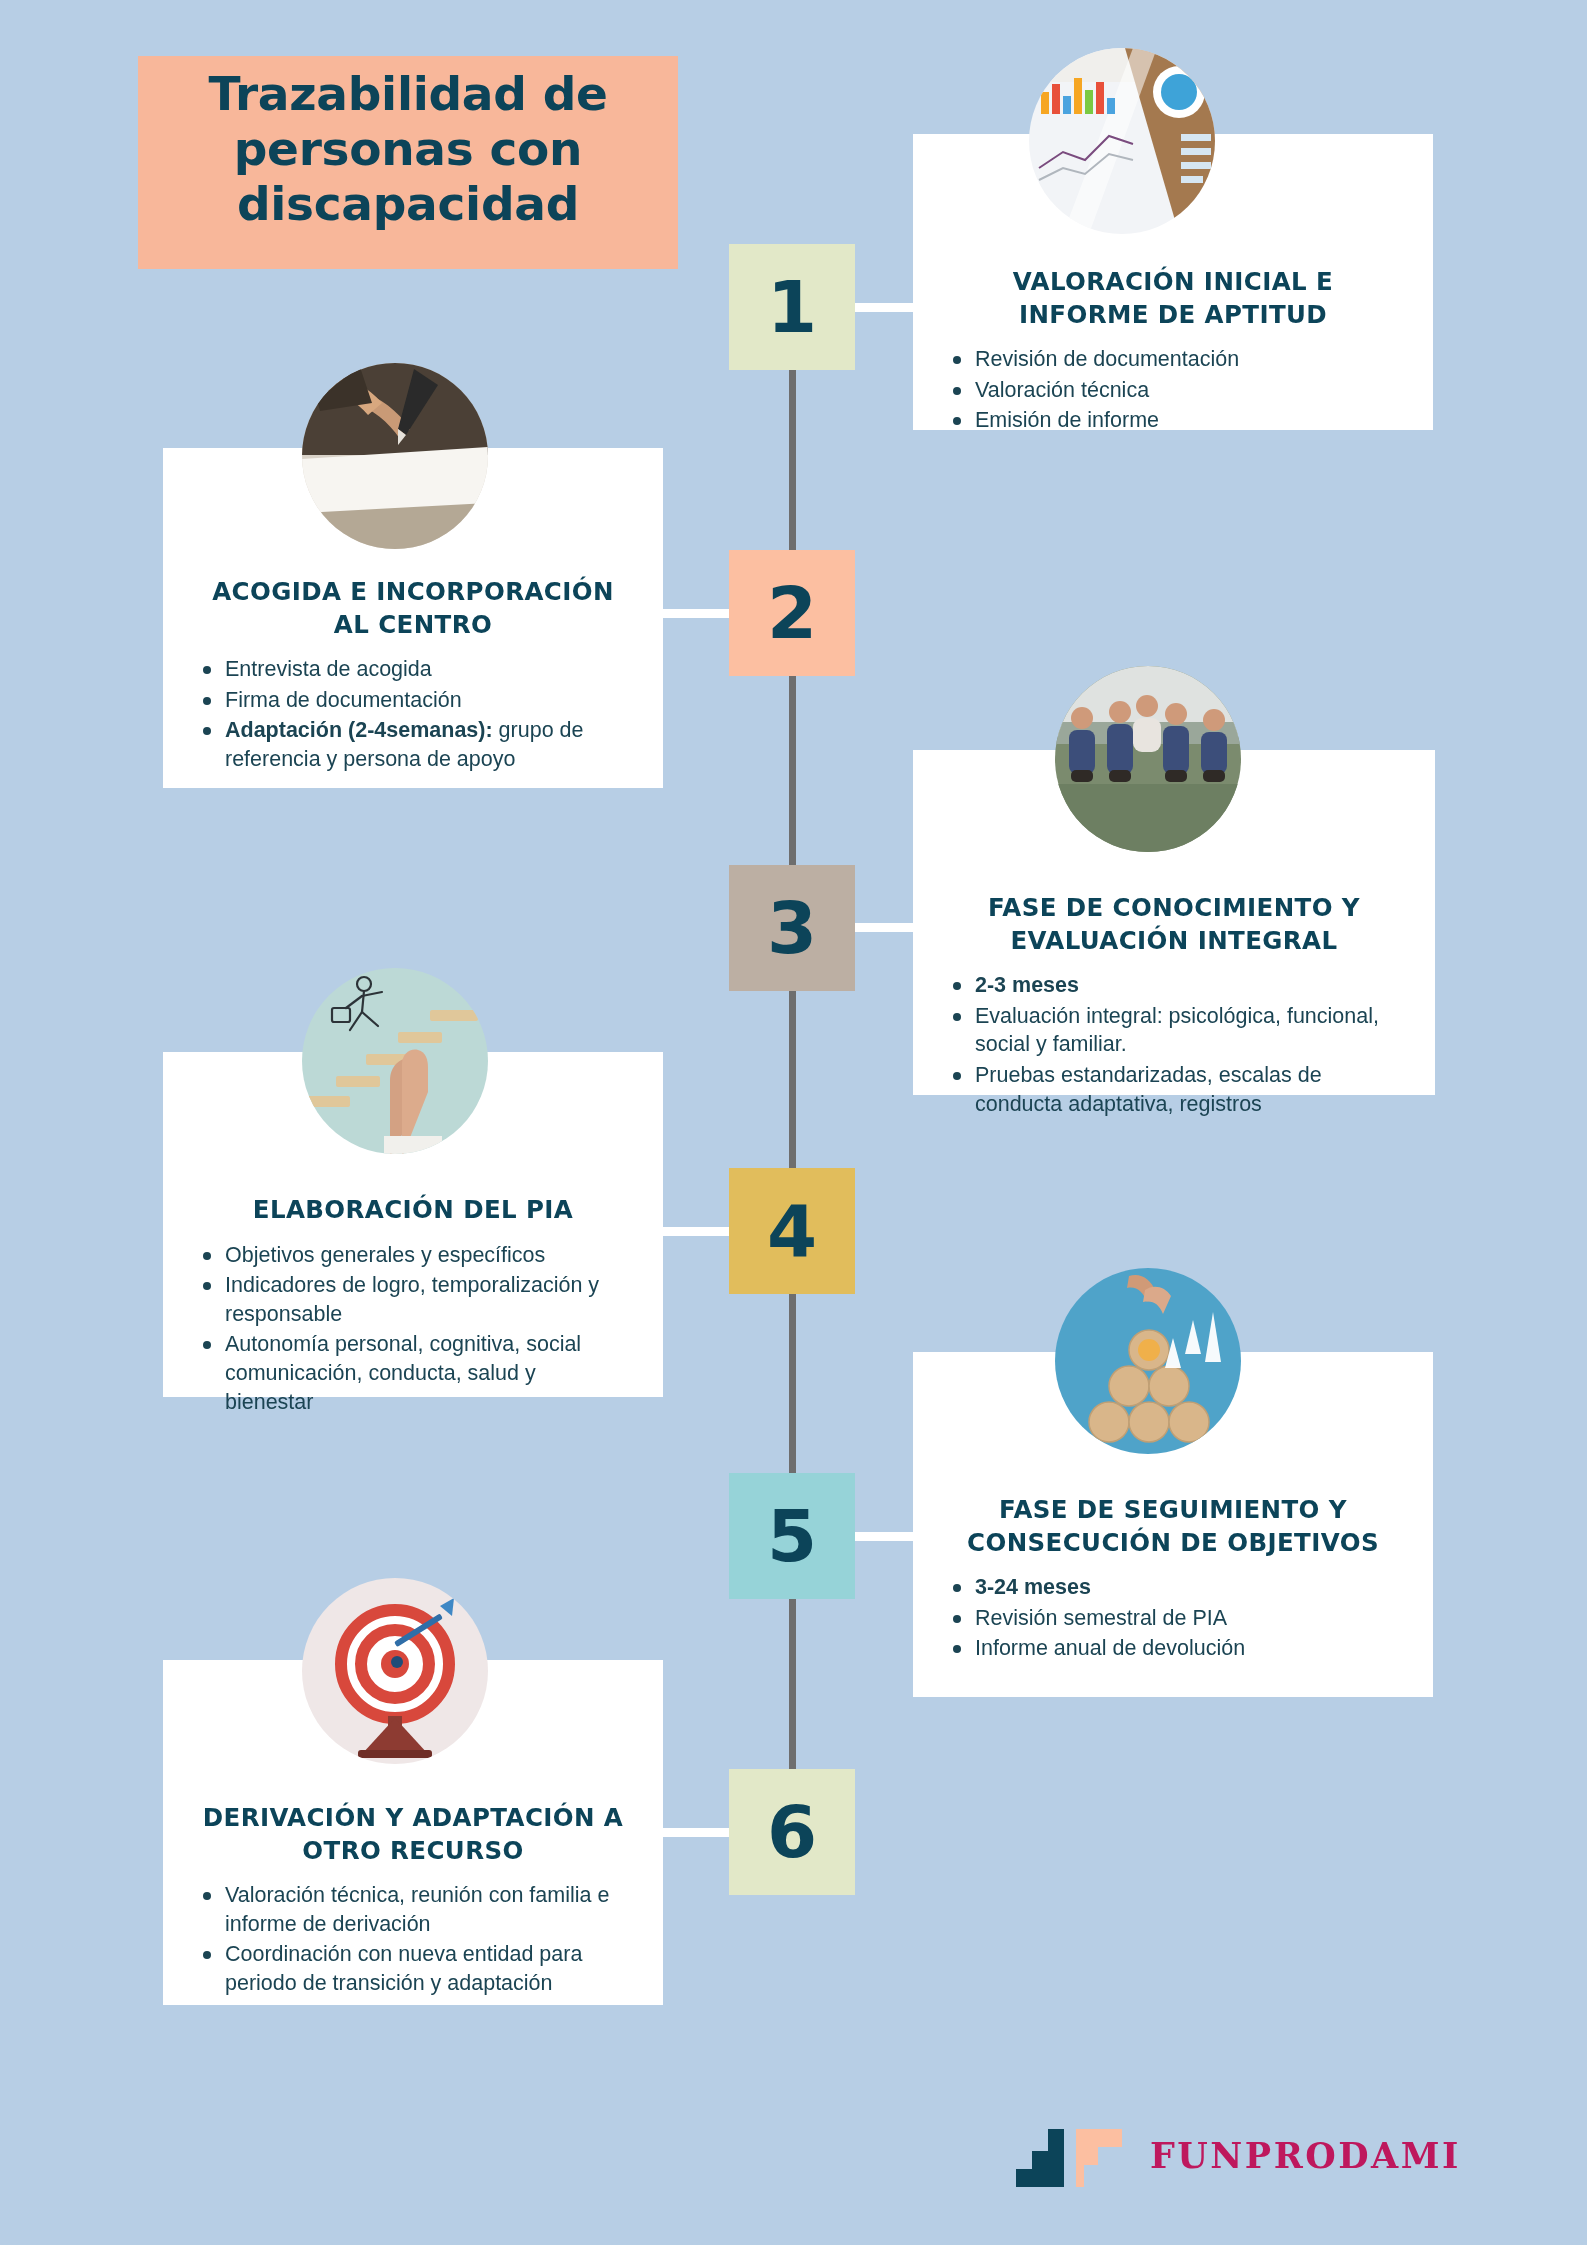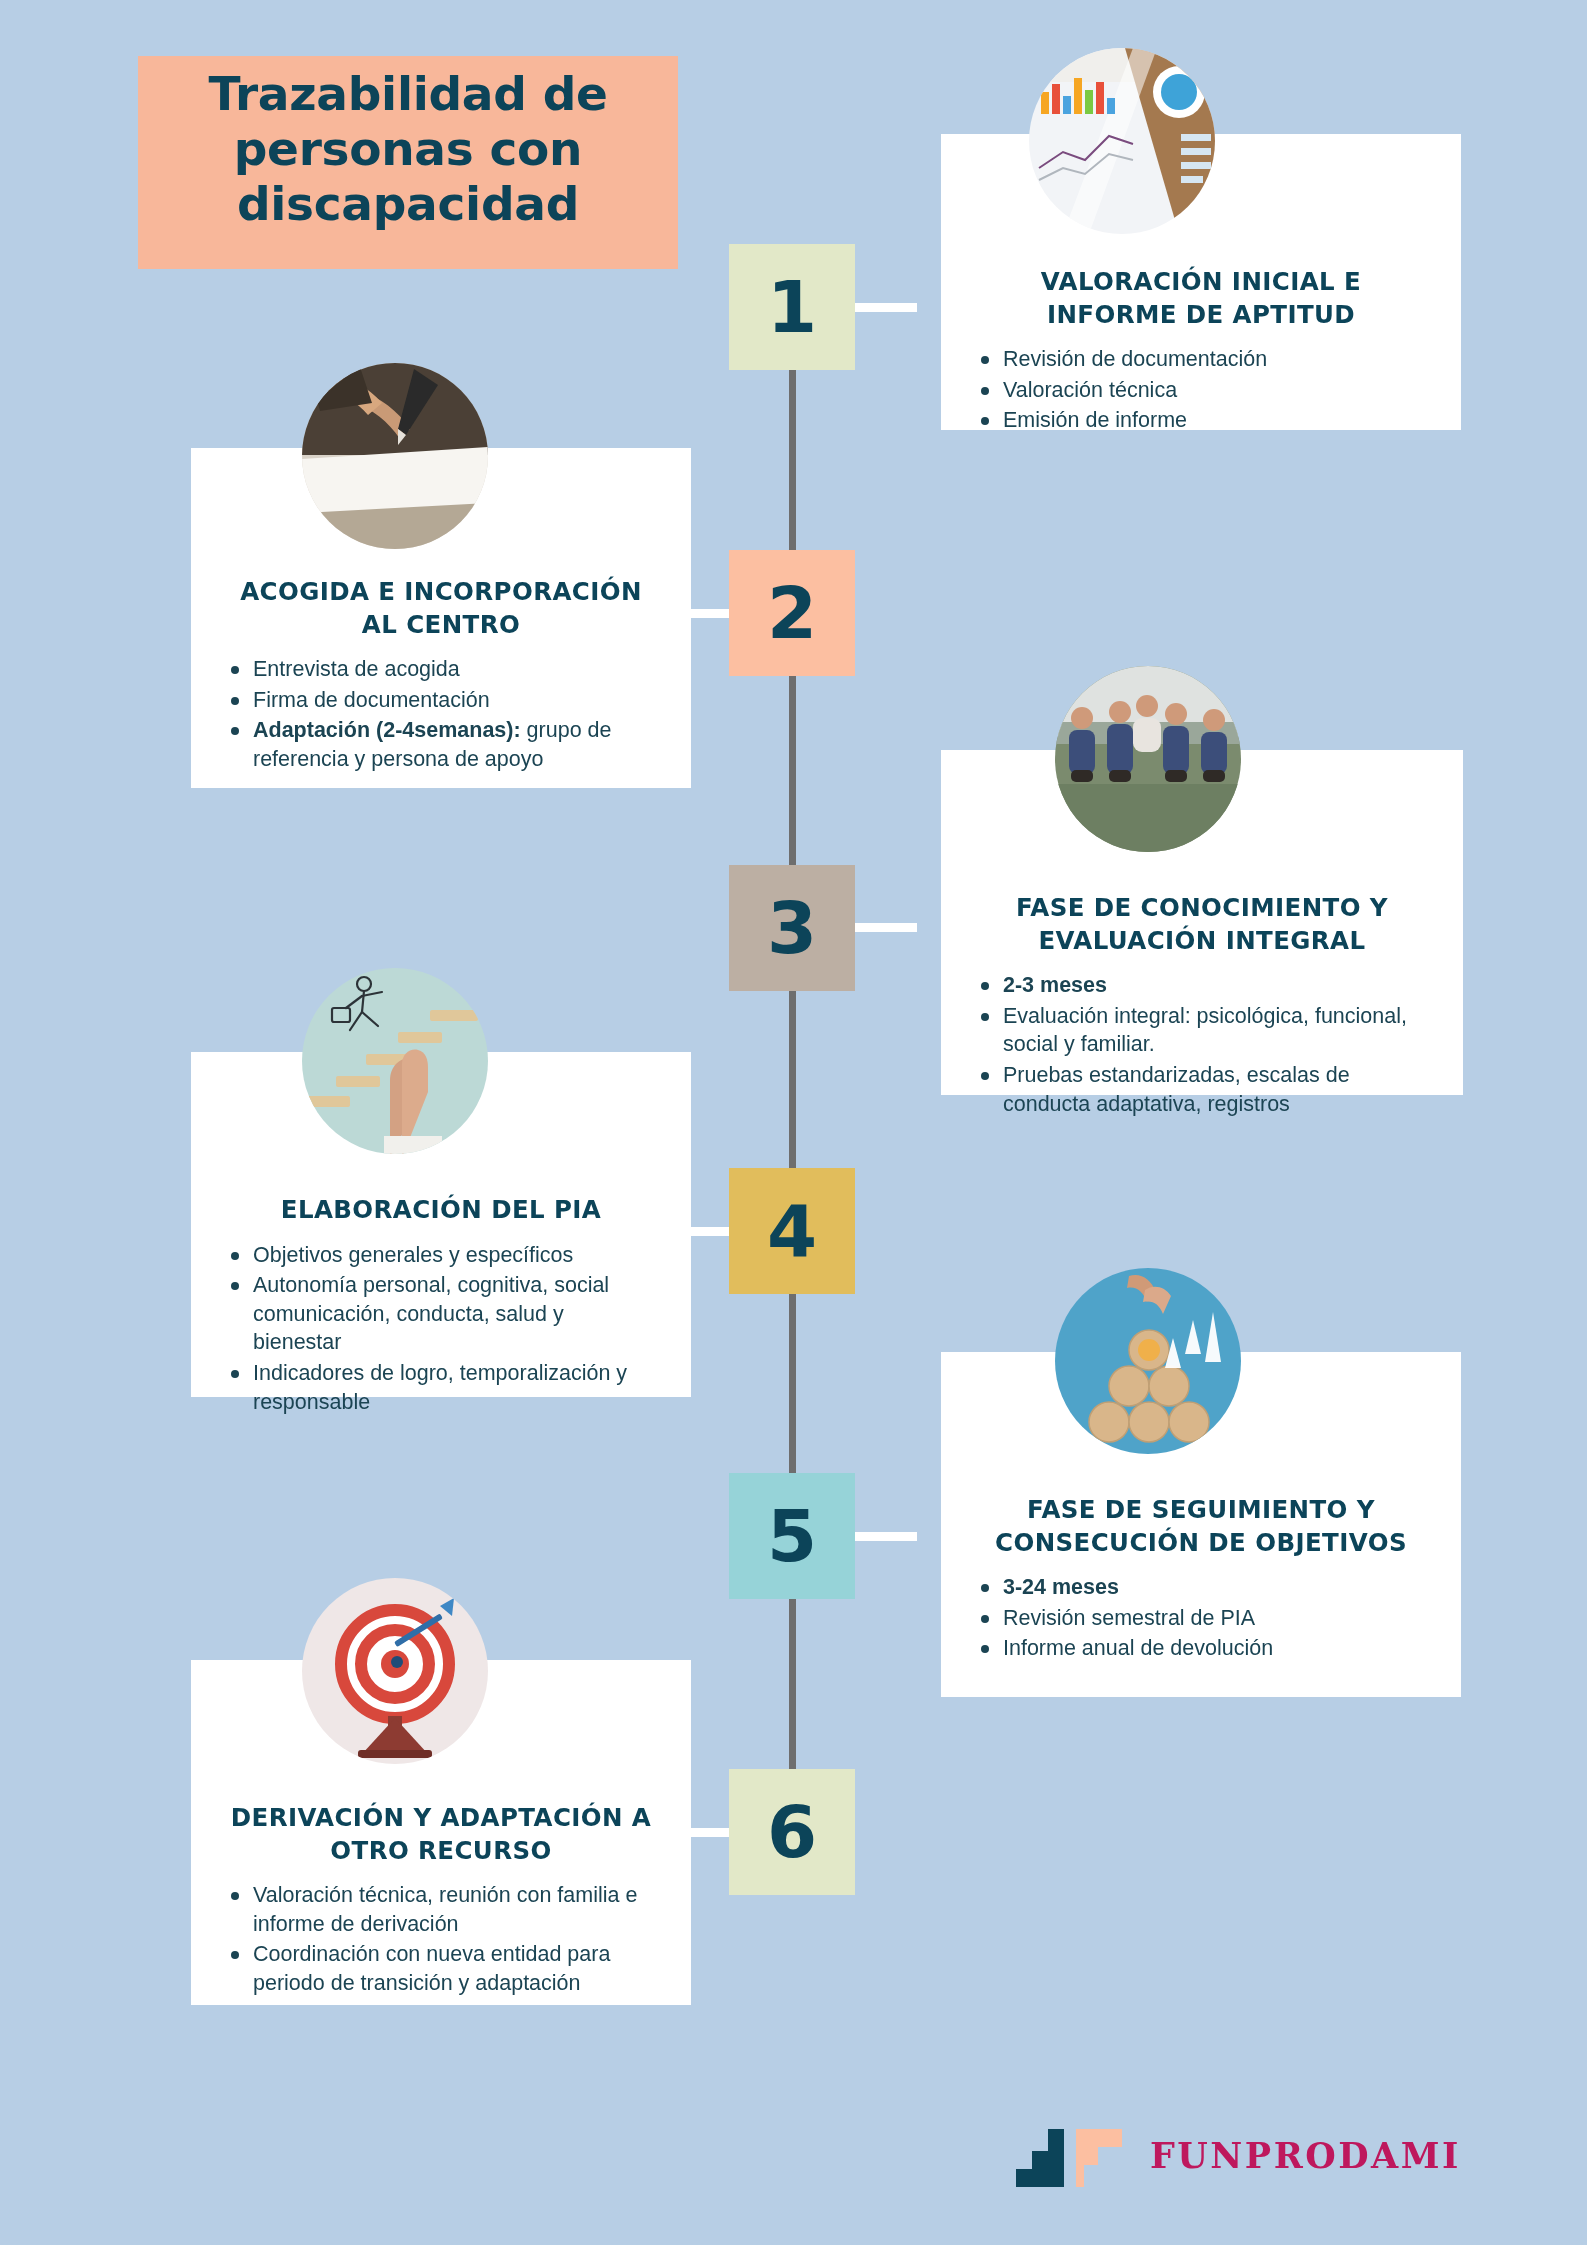--- a/index.html
+++ b/index.html
@@ -83,21 +83,20 @@
   .conn-4 { left: 655px; top: 1227px; width: 76px; }
   .conn-5 { left: 855px; top: 1532px; width: 62px; }
   .conn-6 { left: 655px; top: 1828px; width: 76px; }
 
   
   .card {
     position: absolute;
     background: #ffffff;
     z-index: 4;
     padding: 0 34px 30px;
-    margin-left: 28px;
   }
   .card.right { left: 913px; width: 520px; }
   .card.left  { left: 163px; width: 500px; }
 
   
   #card1 { left: 913px; top: 134px;  width: 520px; height: 296px; }
   #card2 { left: 163px; top: 448px;  width: 500px; height: 340px; }
   #card3 { left: 913px; top: 750px;  width: 522px; height: 345px; }
   #card4 { left: 163px; top: 1052px; width: 500px; height: 345px; }
   #card5 { left: 913px; top: 1352px; width: 520px; height: 345px; }
@@ -225,22 +224,22 @@
     <li>Pruebas estandarizadas, escalas de conducta adaptativa, registros</li>
   </ul>
 </div>
 
 <div class="card left" id="card4" style="padding-top:142px;">
   <div class="card-title">
     <span>ELABORACIÓN DEL PIA</span>
   </div>
   <ul class="bullets">
     <li>Objetivos generales y específicos</li>
+    <li>Indicadores de logro, temporalización y responsable</li>
     <li>Autonomía personal, cognitiva, social comunicación, conducta, salud y bienestar</li>
-    <li>Indicadores de logro, temporalización y responsable</li>
   </ul>
 </div>
 
 <div class="card right" id="card5" style="padding-top:142px;">
   <div class="card-title">
     <span>FASE DE SEGUIMIENTO Y</span><br>
     <span>CONSECUCIÓN DE OBJETIVOS</span>
   </div>
   <ul class="bullets">
     <li class="strong">3-24 meses</li>

